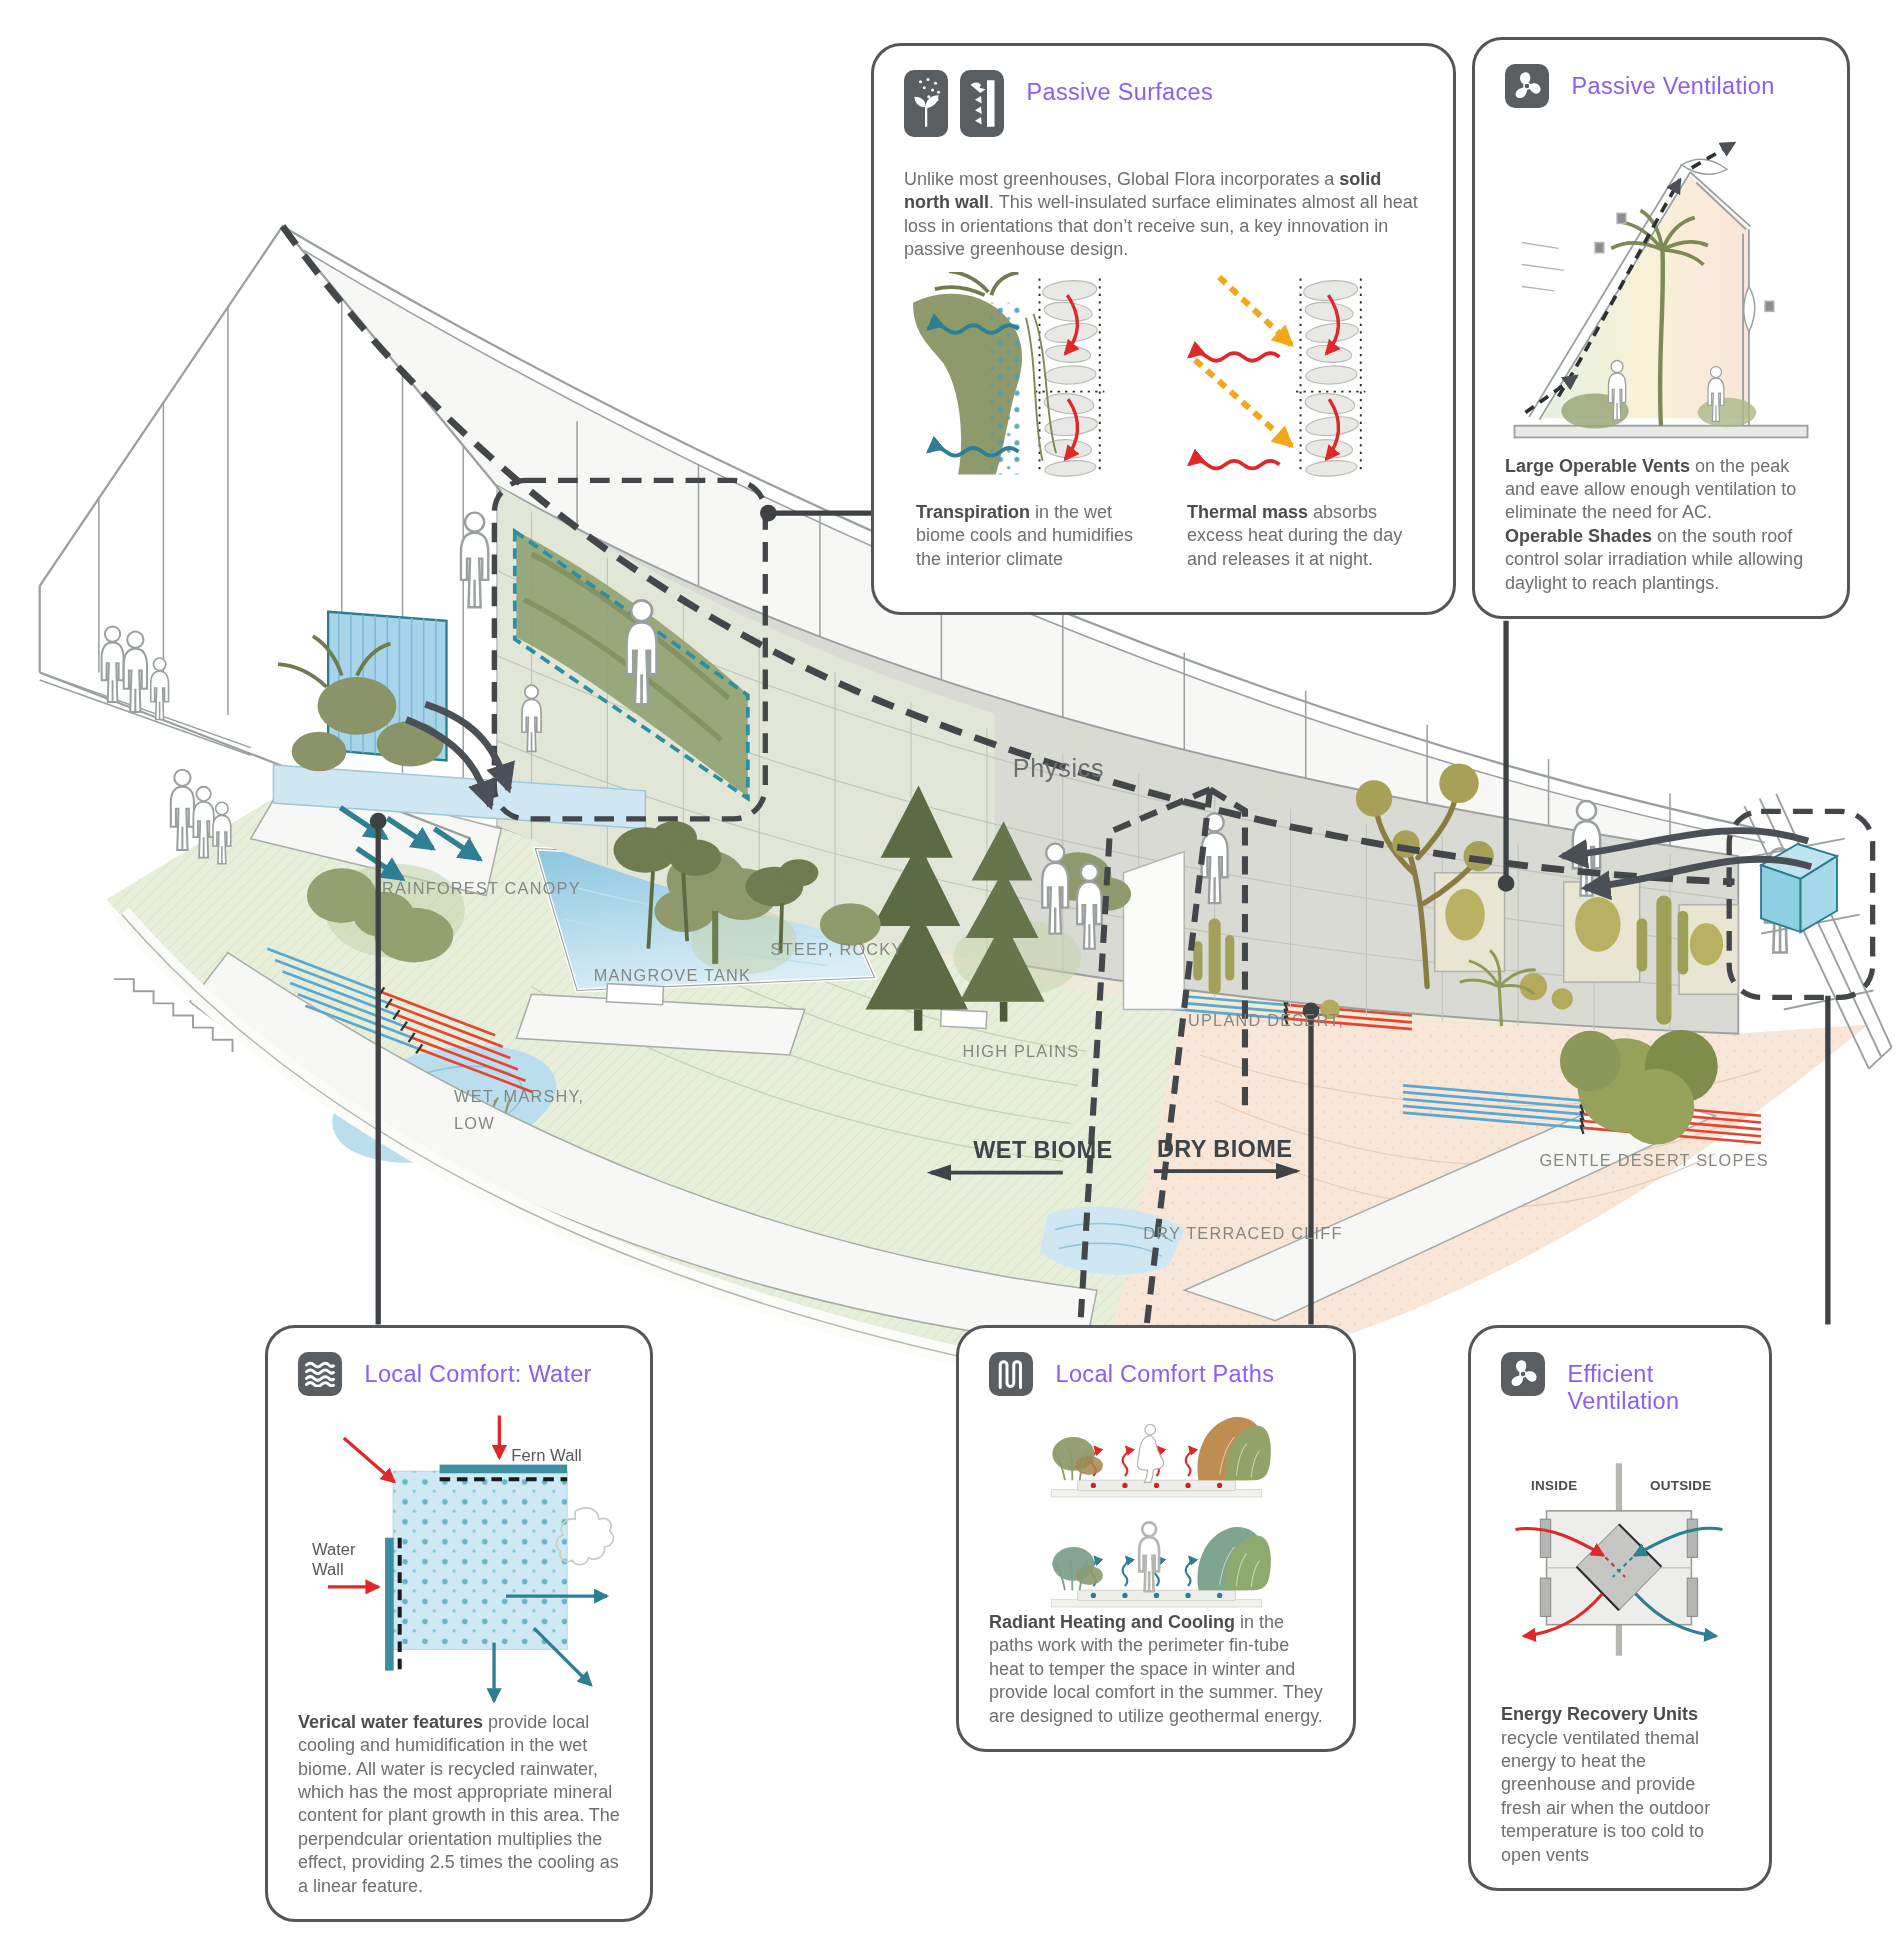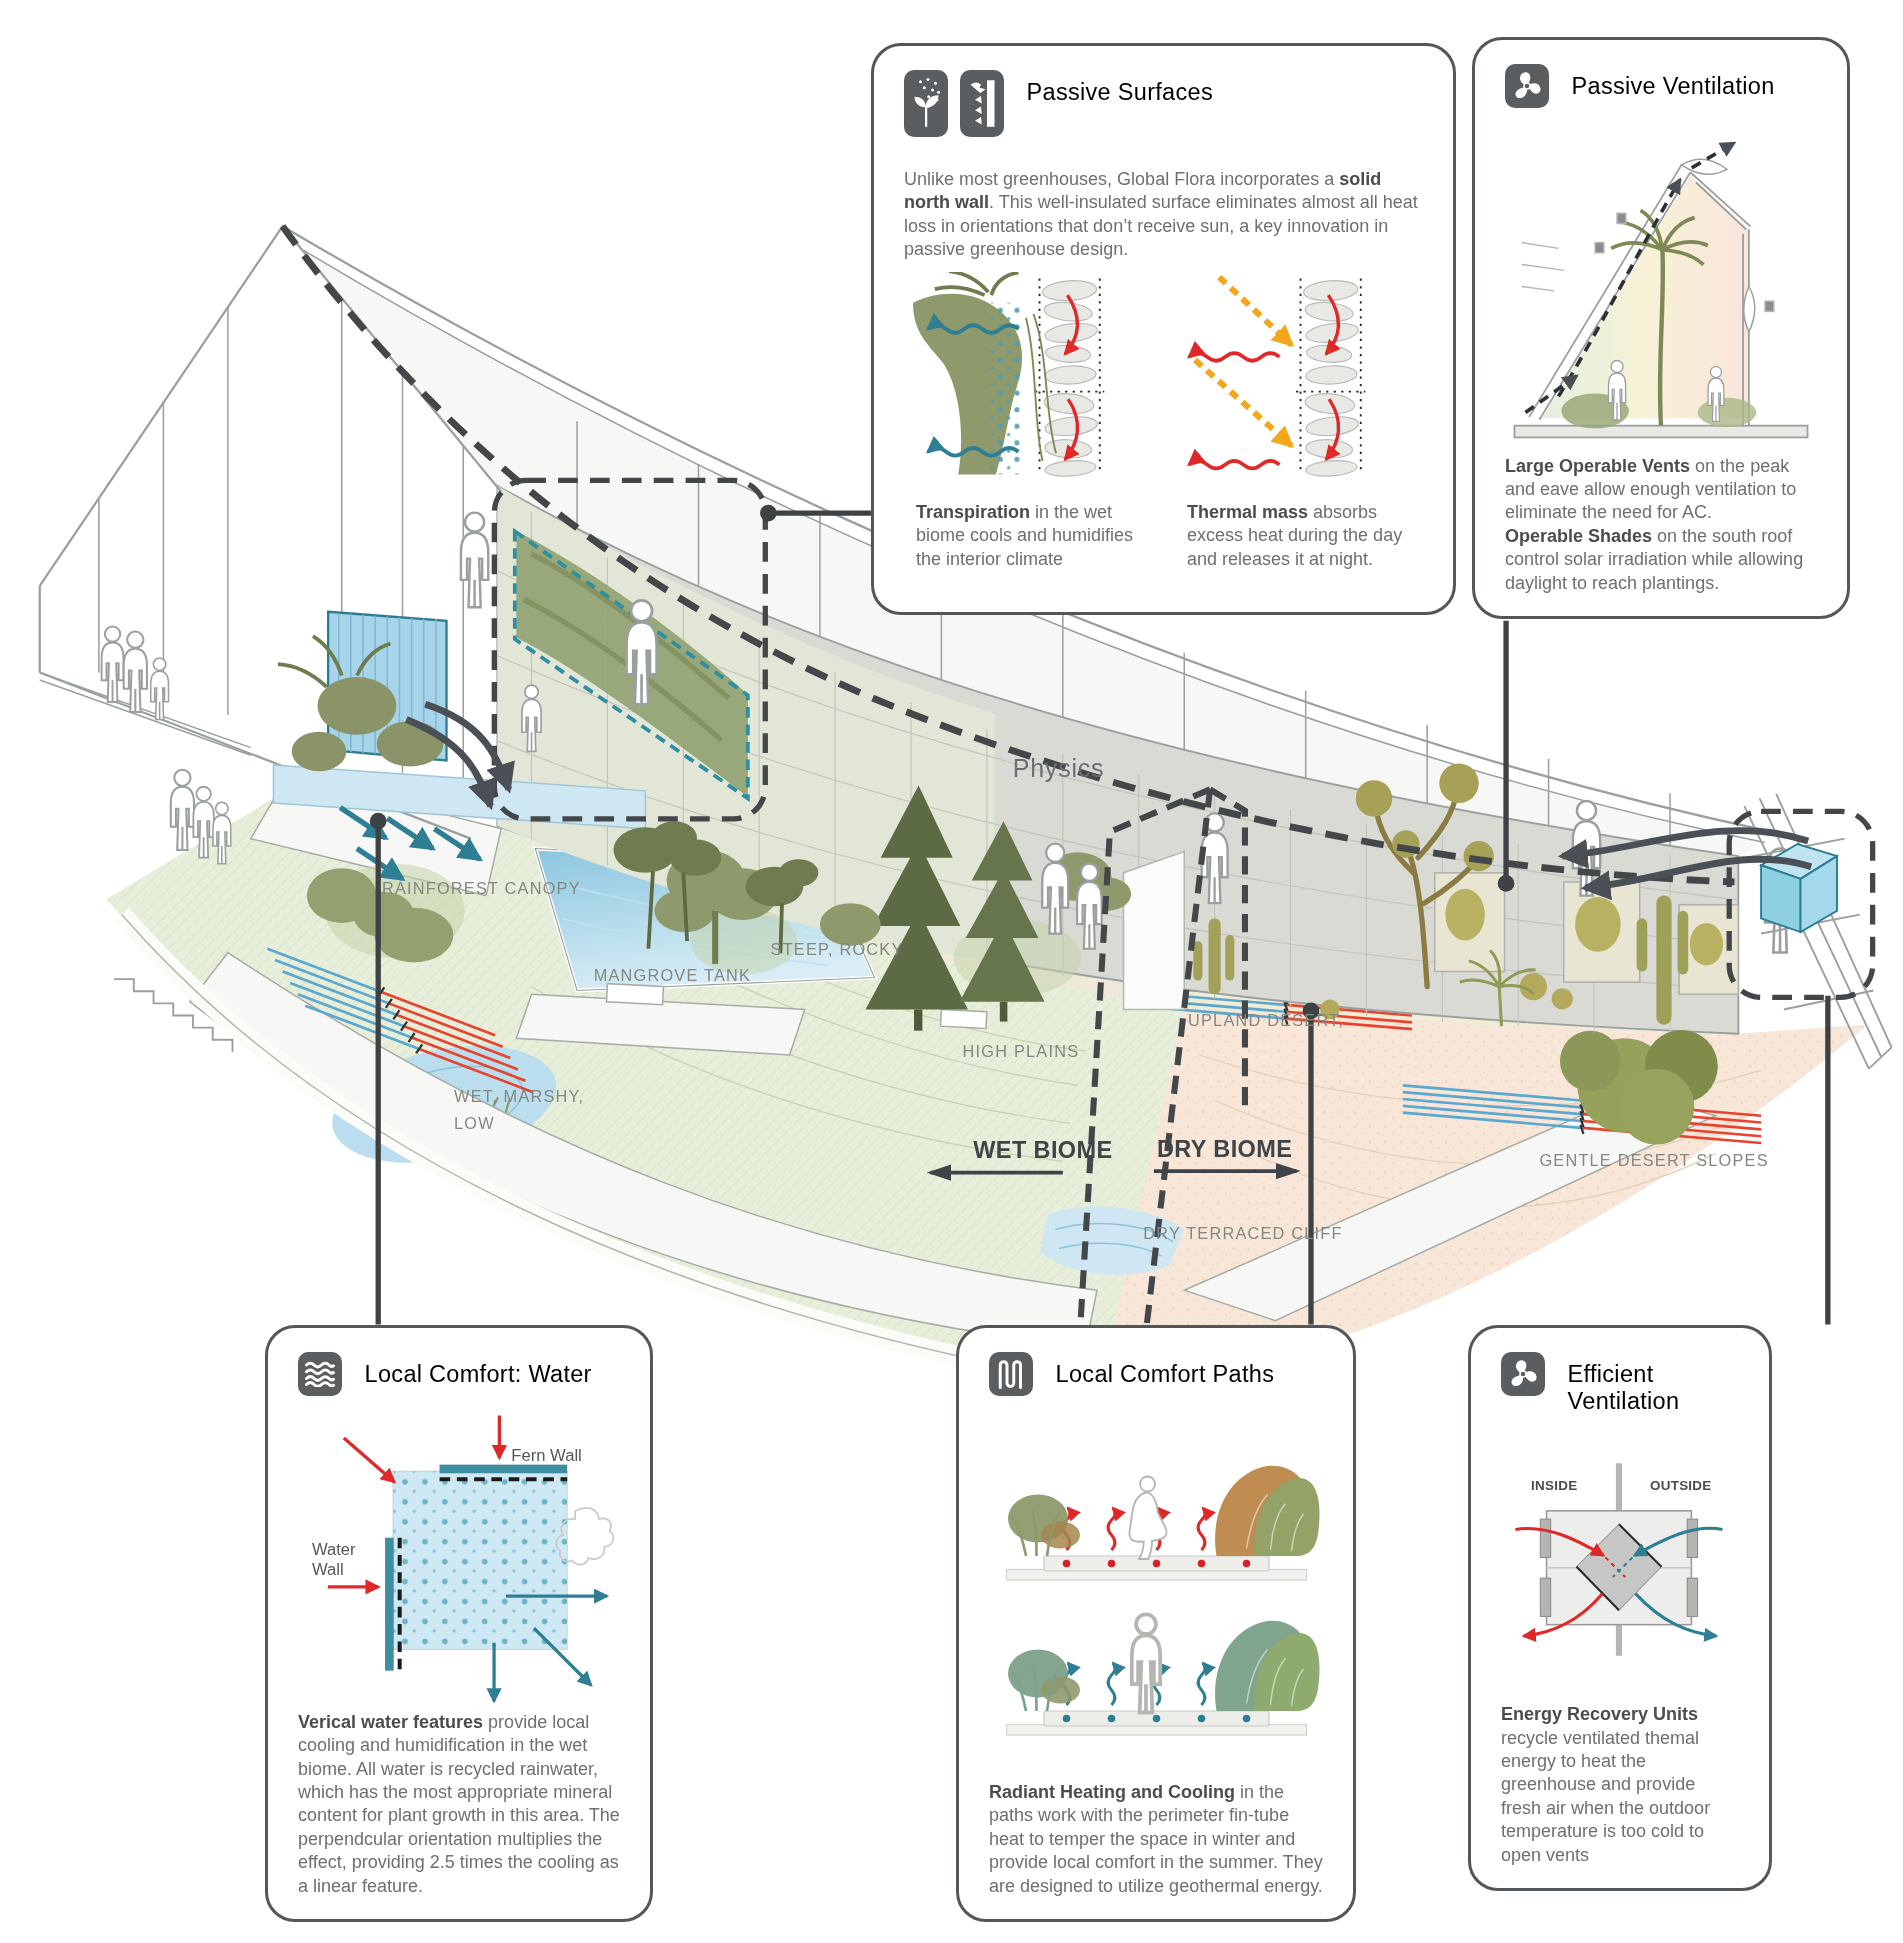--- a/index.html
+++ b/index.html
@@ -6,21 +6,21 @@
   body{width:1904px;height:1943px;font-family:"Liberation Sans",sans-serif;}
   .canvas{position:relative;width:1904px;height:1943px;background:#fff;overflow:hidden;}
   #scene{position:absolute;left:0;top:0;}
 
   .callout{position:absolute;box-sizing:border-box;background:#fff;border:3.8px solid #54575a;
            border-radius:30px;padding:24px 30px 21px 30px;display:flex;flex-direction:column;overflow:hidden;}
   .co-head{display:flex;align-items:flex-start;gap:12px;flex:0 0 auto;}
   .tile{flex:0 0 auto;background:#5b5e61;border-radius:10px;display:flex;align-items:center;justify-content:center;}
   .tile.sq{width:44px;height:44px;}
   .tile.tall{width:44px;height:67px;}
-  .co-title{margin:9px 0 0 10.6px;font-size:23.5px;font-weight:400;color:#000000;letter-spacing:0.3px;}
+  .co-title{margin:9px 0 0 10.6px;font-size:23.5px;font-weight:400;color:#8b5cf6;letter-spacing:0.3px;}
   .co-body{font-size:18px;line-height:1.3;color:#6d6f71;margin:0;}
   .co-body b, .cap b{color:#4a4c4e;}
   .co-body.ps{margin-top:31px;}
   .figwrap{flex:1 1 auto;display:flex;align-items:center;justify-content:center;min-height:0;}
   .figwrap.col{flex-direction:column;gap:4.6px;}
   .figrow{display:flex;gap:20px;justify-content:center;align-items:flex-end;margin-top:10.6px;}
   .caprow{display:flex;gap:23px;margin-top:10.6px;}
   .cap{flex:1;font-size:18px;line-height:1.3;color:#6d6f71;margin:12px;}
   svg text{font-family:"Liberation Sans",sans-serif;}
   .lbl{fill:#848780;font-size:21.5px;letter-spacing:1.6px;}
@@ -641,21 +641,21 @@
         </g>
         <path d="M414,172 c18,-10 34,-4 36,12 c14,-4 22,6 16,18 c10,8 6,22 -8,24 c2,14 -12,22 -24,16 c-2,12 -18,14 -24,4 c-12,6 -22,-4 -18,-14 c-10,-6 -8,-20 4,-24 c-8,-12 2,-26 18,-24 z" fill="none" stroke="#c9c9c6" stroke-width="2.5"></path>
         <text class="figlabel" x="318" y="96">Fern Wall</text>
         <text class="figlabel" x="18" y="238">Water</text>
         <text class="figlabel" x="18" y="268">Wall</text>
       </svg>
     </div>
     <p class="co-body"><b>Verical water features</b><span> provide local cooling and humidification in the wet biome. All water is recycled rainwater, which has the most appropriate mineral content for plant growth in this area. The perpendcular orientation multiplies the effect, providing 2.5 times the cooling as a linear feature.</span></p>
   </section>
 
-  <section class="callout" style="left:956px;top:1325px;width:400px;height:597px;">
+  <section class="callout" style="left:956px;top:1325px;width:400px;height:427px;">
     <div class="co-head">
       <span class="tile sq">
         <svg width="29" height="30" viewBox="0 0 38 40" fill="none" stroke="#ffffff" stroke-width="4" stroke-linecap="round">
           <path d="M4,38 L4,8 a4.5,4.5 0 0 1 9,0 L13,32 a4.5,4.5 0 0 0 9,0 L22,8 a4.5,4.5 0 0 1 9,0 L31,38"></path>
         </svg>
       </span>
       <h2 class="co-title">Local Comfort Paths</h2>
     </div>
     <div class="figwrap col">
       <svg width="331" height="150" viewBox="0 0 440 200">

